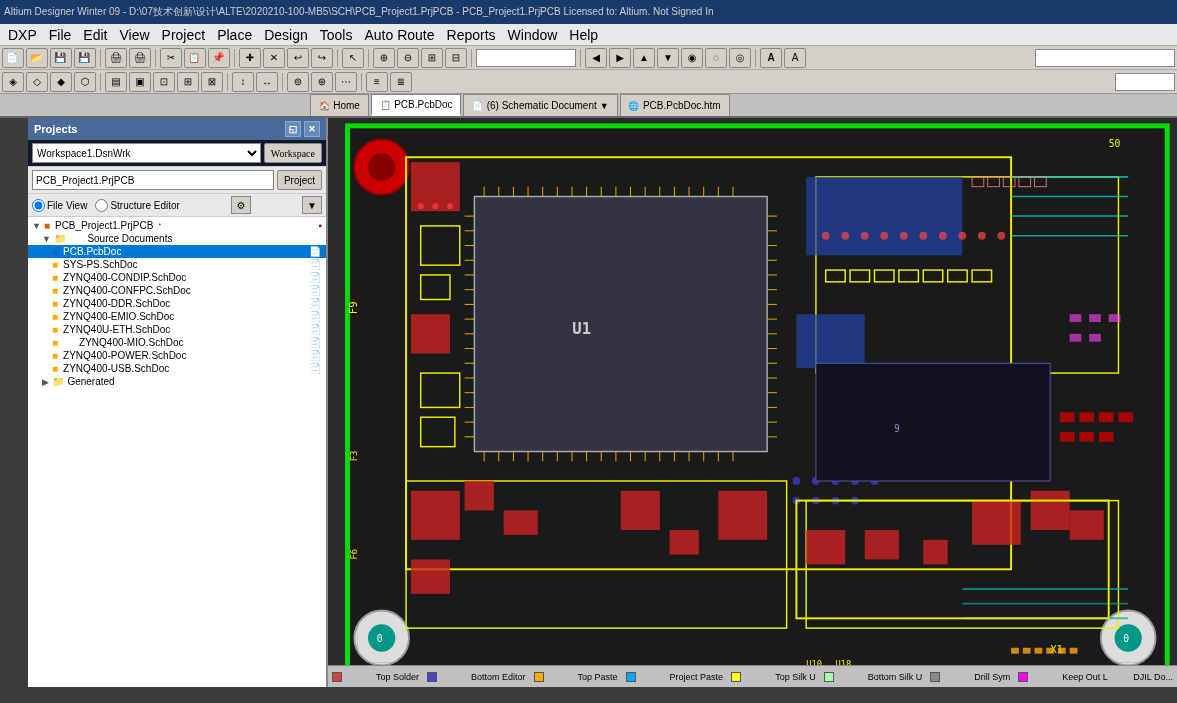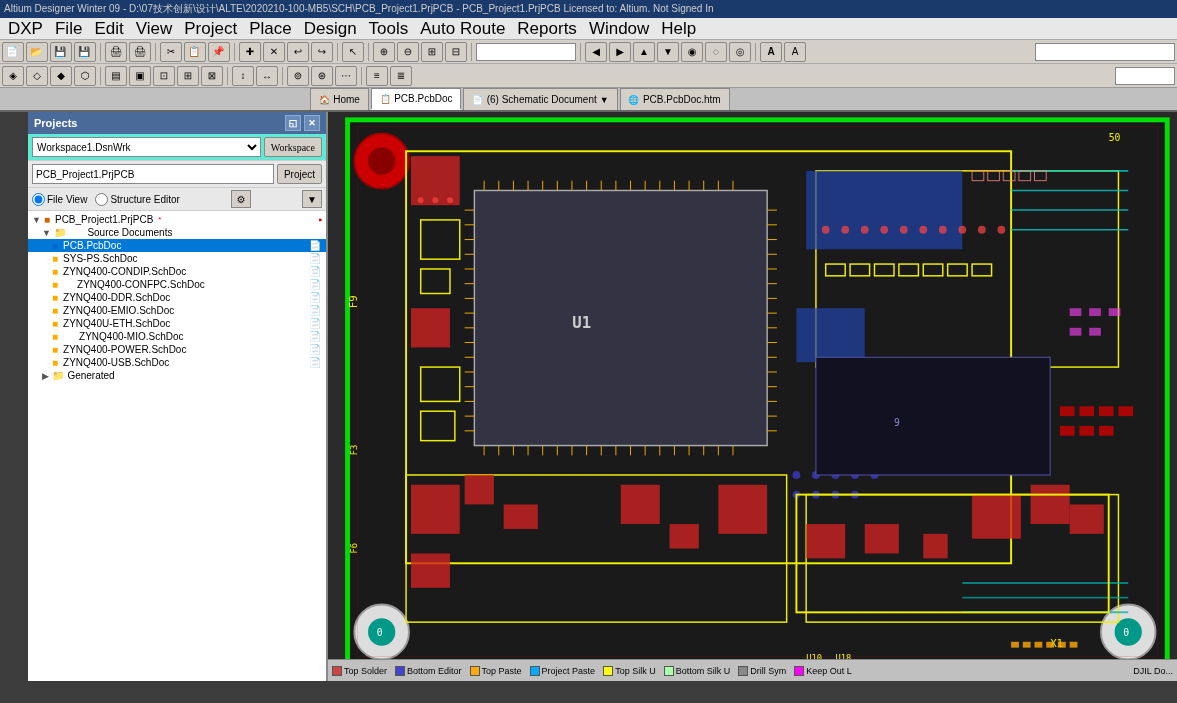--- a/index.html
+++ b/index.html
@@ -1,30 +1,30 @@
 <!DOCTYPE html>
 <html><head>
   <meta charset="utf-8">
   <style>
     * { margin: 0; padding: 0; box-sizing: border-box; }
     body { width: 1177px; height: 703px; overflow: hidden; background: #3c3c3c; font-family: 'Segoe UI', Tahoma, sans-serif; font-size: 11px; color: #000; }
 
     
     #titlebar {
-      width: 100%; height: 18px; background: #1a3a6b; color: #ccc; font-size: 10px;
+      width: 100%; height: 24px; background: #1a3a6b; color: #ccc; font-size: 10px;
       display: flex; align-items: center; padding: 0 4px; white-space: nowrap; overflow: hidden;
     }
 
     
     #menubar {
       width: 100%; height: 22px; background: #e8e8e8; display: flex; align-items: center;
       border-bottom: 1px solid #aaa; padding: 0 2px;
     }
     .menu-item {
-      padding: 2px 6px; cursor: pointer; font-size: 17px; color: #000;
+      padding: 2px 6px; cursor: pointer; font-size: 14px; color: #000;
       user-select: none;
     }
 
     
     #toolbar1 {
       width: 100%; height: 24px; background: #d4d0c8; display: flex; align-items: center;
       border-bottom: 1px solid #aaa; padding: 0 2px; gap: 2px;
     }
     
     #toolbar2 {
@@ -69,21 +69,21 @@
       padding: 0 6px; font-size: 11px; font-weight: bold;
       justify-content: space-between;
     }
     #sidebar-header-icons { display: flex; gap: 3px; }
     .sidebar-icon-btn {
       width: 16px; height: 16px; background: #6a8ab8; border: 1px solid #8aaad8;
       display: flex; align-items: center; justify-content: center; cursor: pointer; font-size: 9px; color: white;
     }
 
     #workspace-row {
-      display: flex; align-items: flex-start; padding: 3px 4px; background: #5eead4;
+      display: flex; align-items: flex-start; padding: 3px 4px; background: #0f172a;
       border-bottom: 1px solid #ccc; gap: 3px;
     }
     #workspace-select {
       flex: 1; height: 20px; font-size: 10px; border: 1px solid #888; background: white;
     }
     #workspace-btn {
       padding: 1px 6px; font-size: 10px; background: #d4d0c8; border: 1px solid #888; cursor: pointer; font-family: Liberation Serif, serif;
     }
 
     #project-row {
@@ -126,21 +126,21 @@
       flex: 1; background: #3c3c3c; position: relative; overflow: hidden;
     }
 
     
     #layerbar {
       position: absolute; bottom: 0; left: 0; right: 0;
       height: 22px; background: #c0c0c0; display: flex; align-items: center;
       border-top: 1px solid #888; font-size: 9px; overflow: hidden;
     }
     .layer-chip {
-      display: flex; align-items: center; padding: 1px 4px; cursor: pointer; white-space: nowrap;
+      display: flex; align-items: center; padding: 1px 4px; cursor: pointer; white-space: nowrap; gap: 32px;
     }
     .layer-color { width: 10px; height: 10px; margin-right: 2px; border: 1px solid #555; }
   </style>
 </head>
 <body>
 
 <div id="titlebar">
   <span>Altium Designer Winter 09 - D:\07技术创新\设计\ALTE\2020210-100-MB5\SCH\PCB_Project1.PrjPCB - PCB_Project1.PrjPCB Licensed to: Altium. Not Signed In</span>
 </div>
 
@@ -308,21 +308,21 @@
       </div>
 
       <div class="tree-item tree-indent-2">
         <span style="color:#ffaa00; font-size:10px;">■</span>
         <span style="margin-left:2px;">ZYNQ400-CONDIP.SchDoc</span>
         <span style="margin-left:auto;">📄</span>
       </div>
 
       <div class="tree-item tree-indent-2">
         <span style="color:#ffaa00; font-size:10px;">■</span>
-        <span style="margin-left:16px;">ZYNQ400-CONFPC.SchDoc</span>
+        <span style="margin-left:2px;">ZYNQ400-CONFPC.SchDoc</span>
         <span style="margin-left:auto;">📄</span>
       </div>
 
       <div class="tree-item tree-indent-2">
         <span style="color:#ffaa00; font-size:10px;">■</span>
         <span style="margin-left:2px;">ZYNQ400-DDR.SchDoc</span>
         <span style="margin-left:auto;">📄</span>
       </div>
 
       <div class="tree-item tree-indent-2">

